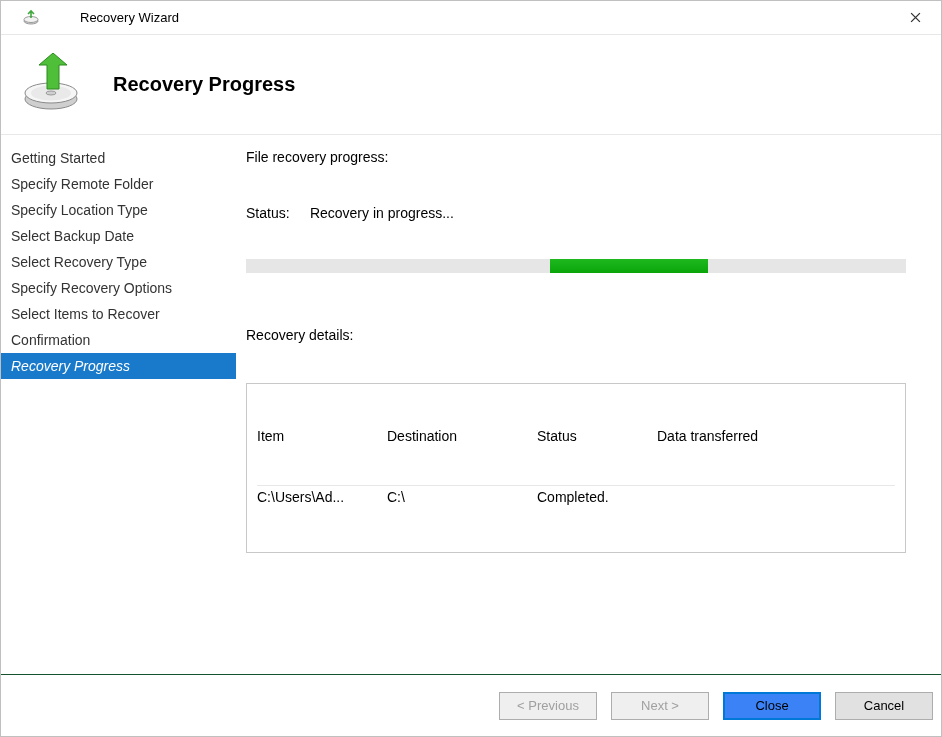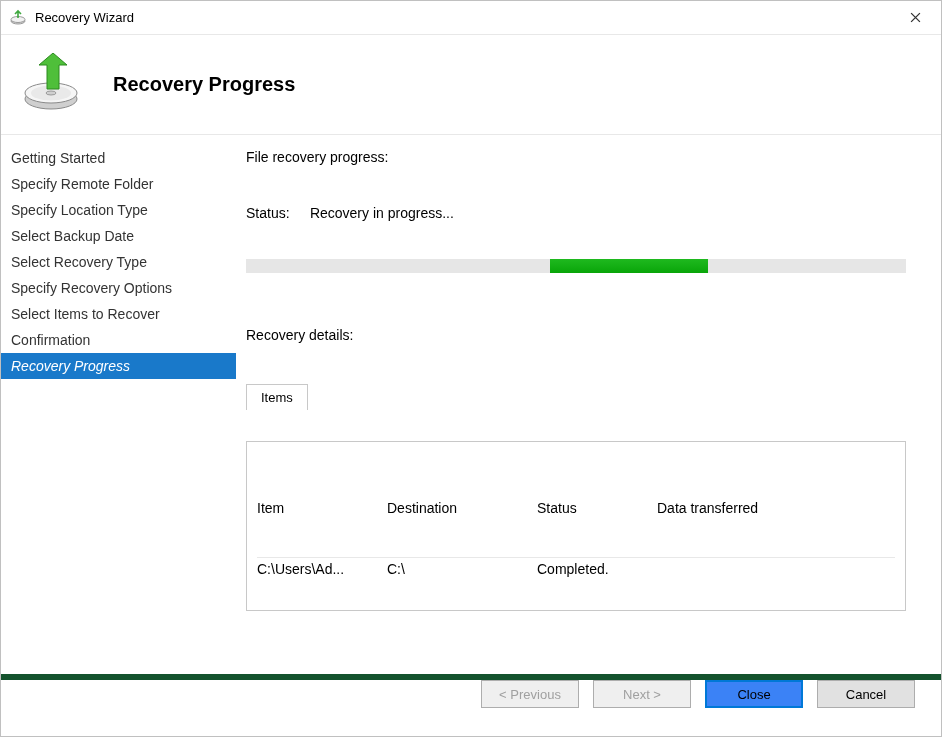--- a/index.html
+++ b/index.html
@@ -16,22 +16,23 @@
       height: 737px;
       border: 1px solid #c0c0c0;
       display: flex;
       flex-direction: column;
       background: #fff;
     }
     .titlebar {
       height: 34px;
       display: flex;
       align-items: center;
-      padding: 0 6px 0 8px;
+      padding: 0 6px 0 21px;
       border-bottom: 1px solid #e8e8e8;
+      gap: 32px;
     }
     .titlebar-icon {
       width: 18px;
       height: 18px;
       margin-right: 8px;
       display:flex; align-items:center; justify-content:center;
     }
     .titlebar-text {
       flex: 1;
       font-size: 13px;
@@ -136,21 +137,21 @@
       position: relative;
       top: 1px;
       z-index: 2;
     }
 
     .table-box {
       border: 1px solid #c8c8c8;
       width: 660px;
       max-width: 100%;
       height: 170px;
-      padding: 16px 10px;
+      padding: 2px 10px;
       font-size: 14px;
       position: relative;
       background:#fff;
       margin-bottom: 14px;
     }
     .tbl-row {
       display: flex;
       padding: 3px 0;
     }
     .tbl-row.header { font-weight: 400; color:#000; }
@@ -162,24 +163,25 @@
     .info-text {
       font-size: 14px;
       color: #000;
       line-height: 1.4;
       width: 660px;
       max-width: 100%;
     }
 
     .footer {
       height: 62px;
-      border-top: 6px solid #14532d;
-      display: flex;
+      border-top: 1px solid #14532d;
+      display: flex;
+      align-items: center;
       justify-content: flex-end;
-      padding-right: 26px;
+      padding-right: 8px;
       gap: 14px;
     }
     .btn {
       min-width: 98px;
       height: 28px;
       border: 1px solid #adadad;
       background: #e1e1e1;
       font-size: 13px;
       display:flex; align-items:center; justify-content:center;
       padding: 0 10px;
@@ -242,23 +244,20 @@
         <span class="label">Status:</span>
         <span>Recovery in progress...</span>
       </div>
 
       <div class="progress">
         <div class="progress-chunk" style="left:46%; width:24%;"></div>
       </div>
 
       <div class="section-label">Recovery details:</div>
 
-      <div class="tabset">
-        <div class="tab">Items</div>
-      </div>
 
       <div class="table-box">
         <div class="tbl-row header">
           <div class="c-item">Item</div>
           <div class="c-dest">Destination</div>
           <div class="c-status">Status</div>
           <div class="c-data">Data transferred</div>
         </div>
         <div class="tbl-row">
           <div class="c-item">C:\Users\Ad...</div>

